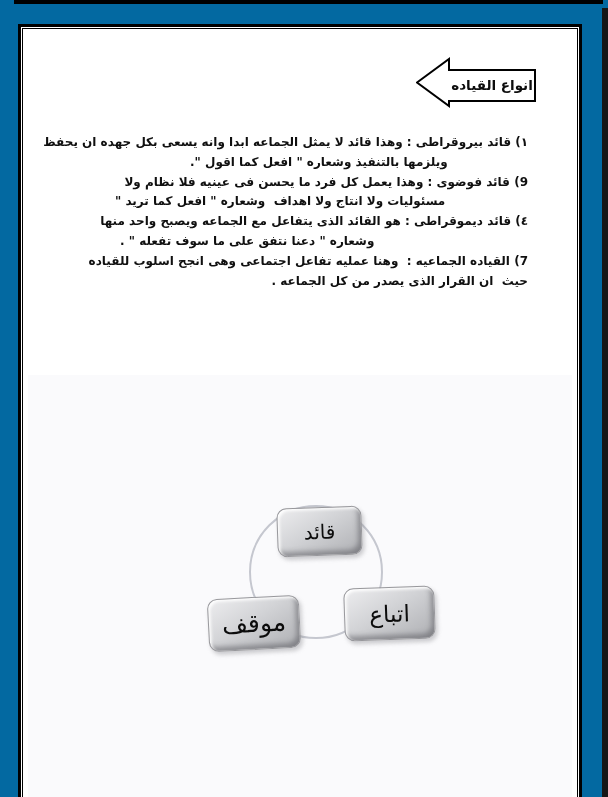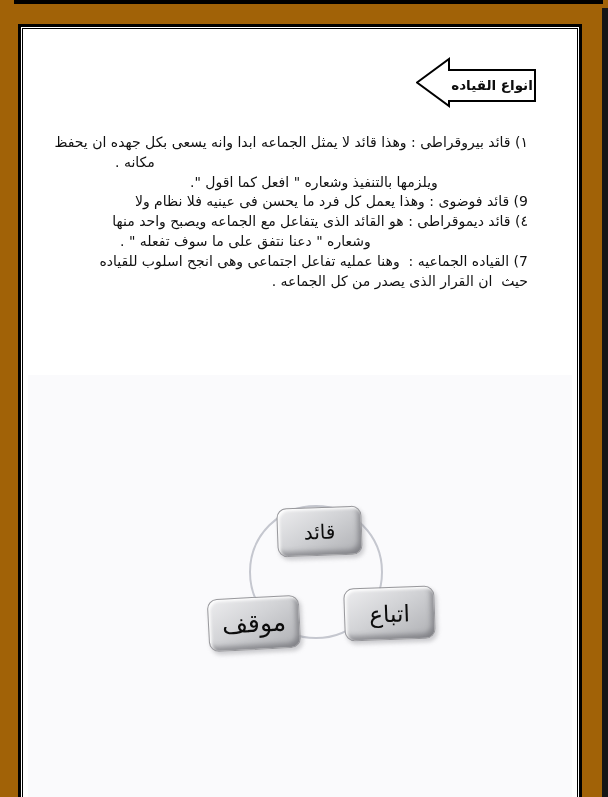--- a/index.html
+++ b/index.html
@@ -1,35 +1,35 @@
 <!DOCTYPE html>
 <html lang="ar"><head>
 <meta charset="utf-8">
 <style>
   html,body { margin:0; padding:0; background:#ffffff; }
   .stage {
     position:relative; width:608px; height:797px; overflow:hidden;
-    background:#a16207; font-family:"DejaVu Sans", sans-serif;
+    background:#0369a1; font-family:"DejaVu Sans", sans-serif;
   }
   
   .scan-top-bar   { position:absolute; left:14px; top:0; width:589px; height:4px; background:#000; }
   .scan-right-bar { position:absolute; left:602px; top:8px; width:6px; height:789px; background:#161616; }
   
   .frame { position:absolute; left:18px; top:24px; width:564px; height:810px;
            border:3px solid #000; box-sizing:border-box; background:#fff; }
   .frame-inner { position:absolute; inset:1px; border:1px solid #000; }
   .scan-shading { position:absolute; left:28px; top:375px; width:544px; height:422px;
                   background:rgba(230,230,237,0.18); }
   
   .title-arrow { position:absolute; left:416px; top:57px; width:121px; height:51px; }
   .title-arrow svg { display:block; }
   .title-arrow text { font-family:"DejaVu Sans", sans-serif; font-weight:bold; font-size:13.5px; fill:#0d0d0d; }
   
   .body-text { position:absolute; left:88px; top:133px; width:440px;
-               font-size:14px; font-weight:normal; color:#101010; line-height:19.8px; }
+               font-size:12px; font-weight:bold; color:#101010; line-height:19.8px; }
   .bl   { direction:rtl; text-align:right; white-space:pre; }
   .cont { text-align:left; }
   .pad27  { padding-left:27px; }
   .pad102 { padding-left:102px; }
   .pad32  { padding-left:32px; }
   .pad50  { padding-left:50px;text-align:right; }
   
   .cycle-arc { position:absolute; left:244px; top:500px; }
   .node {
     position:absolute; display:flex; align-items:center; justify-content:center;
@@ -60,23 +60,23 @@
 
   <div class="title-arrow">
     <svg width="121" height="51" viewBox="0 0 121 51">
       <polygon points="1,25.5 33,2 33,13 119,13 119,44 33,44 33,49" fill="#ffffff" stroke="#000000" stroke-width="2" stroke-linejoin="miter"></polygon>
       <text x="76" y="33" text-anchor="middle" direction="rtl">انواع القياده</text>
     </svg>
   </div>
 
   <div class="body-text">
     <div class="bl">١) قائد بيروقراطى : وهذا قائد لا يمثل الجماعه ابدا وانه يسعى بكل جهده ان يحفظ</div>
-    <div class="bl cont pad27">مكانه .</div>
     <div class="bl cont pad102">ويلزمها بالتنفيذ وشعاره " افعل كما اقول ".</div>
     <div class="bl">9) قائد فوضوى : وهذا يعمل كل فرد ما يحسن فى عينيه فلا نظام ولا</div>
+    <div class="bl cont pad27">مسئوليات ولا انتاج ولا اهداف  وشعاره " افعل كما تريد "</div>
     <div class="bl">٤) قائد ديموقراطى : هو القائد الذى يتفاعل مع الجماعه ويصبح واحد منها</div>
     <div class="bl cont pad32">وشعاره " دعنا نتفق على ما سوف تفعله " .</div>
     <div class="bl">7) القياده الجماعيه :  وهنا عمليه تفاعل اجتماعى وهى انجح اسلوب للقياده</div>
     <div class="bl cont pad50">حيث  ان القرار الذى يصدر من كل الجماعه .</div>
   </div>
 
   <svg class="cycle-arc" width="144" height="144" viewBox="0 0 144 144">
     <circle cx="72" cy="72" r="66" fill="none" stroke="#c5c7cf" stroke-width="2"></circle>
   </svg>
 

